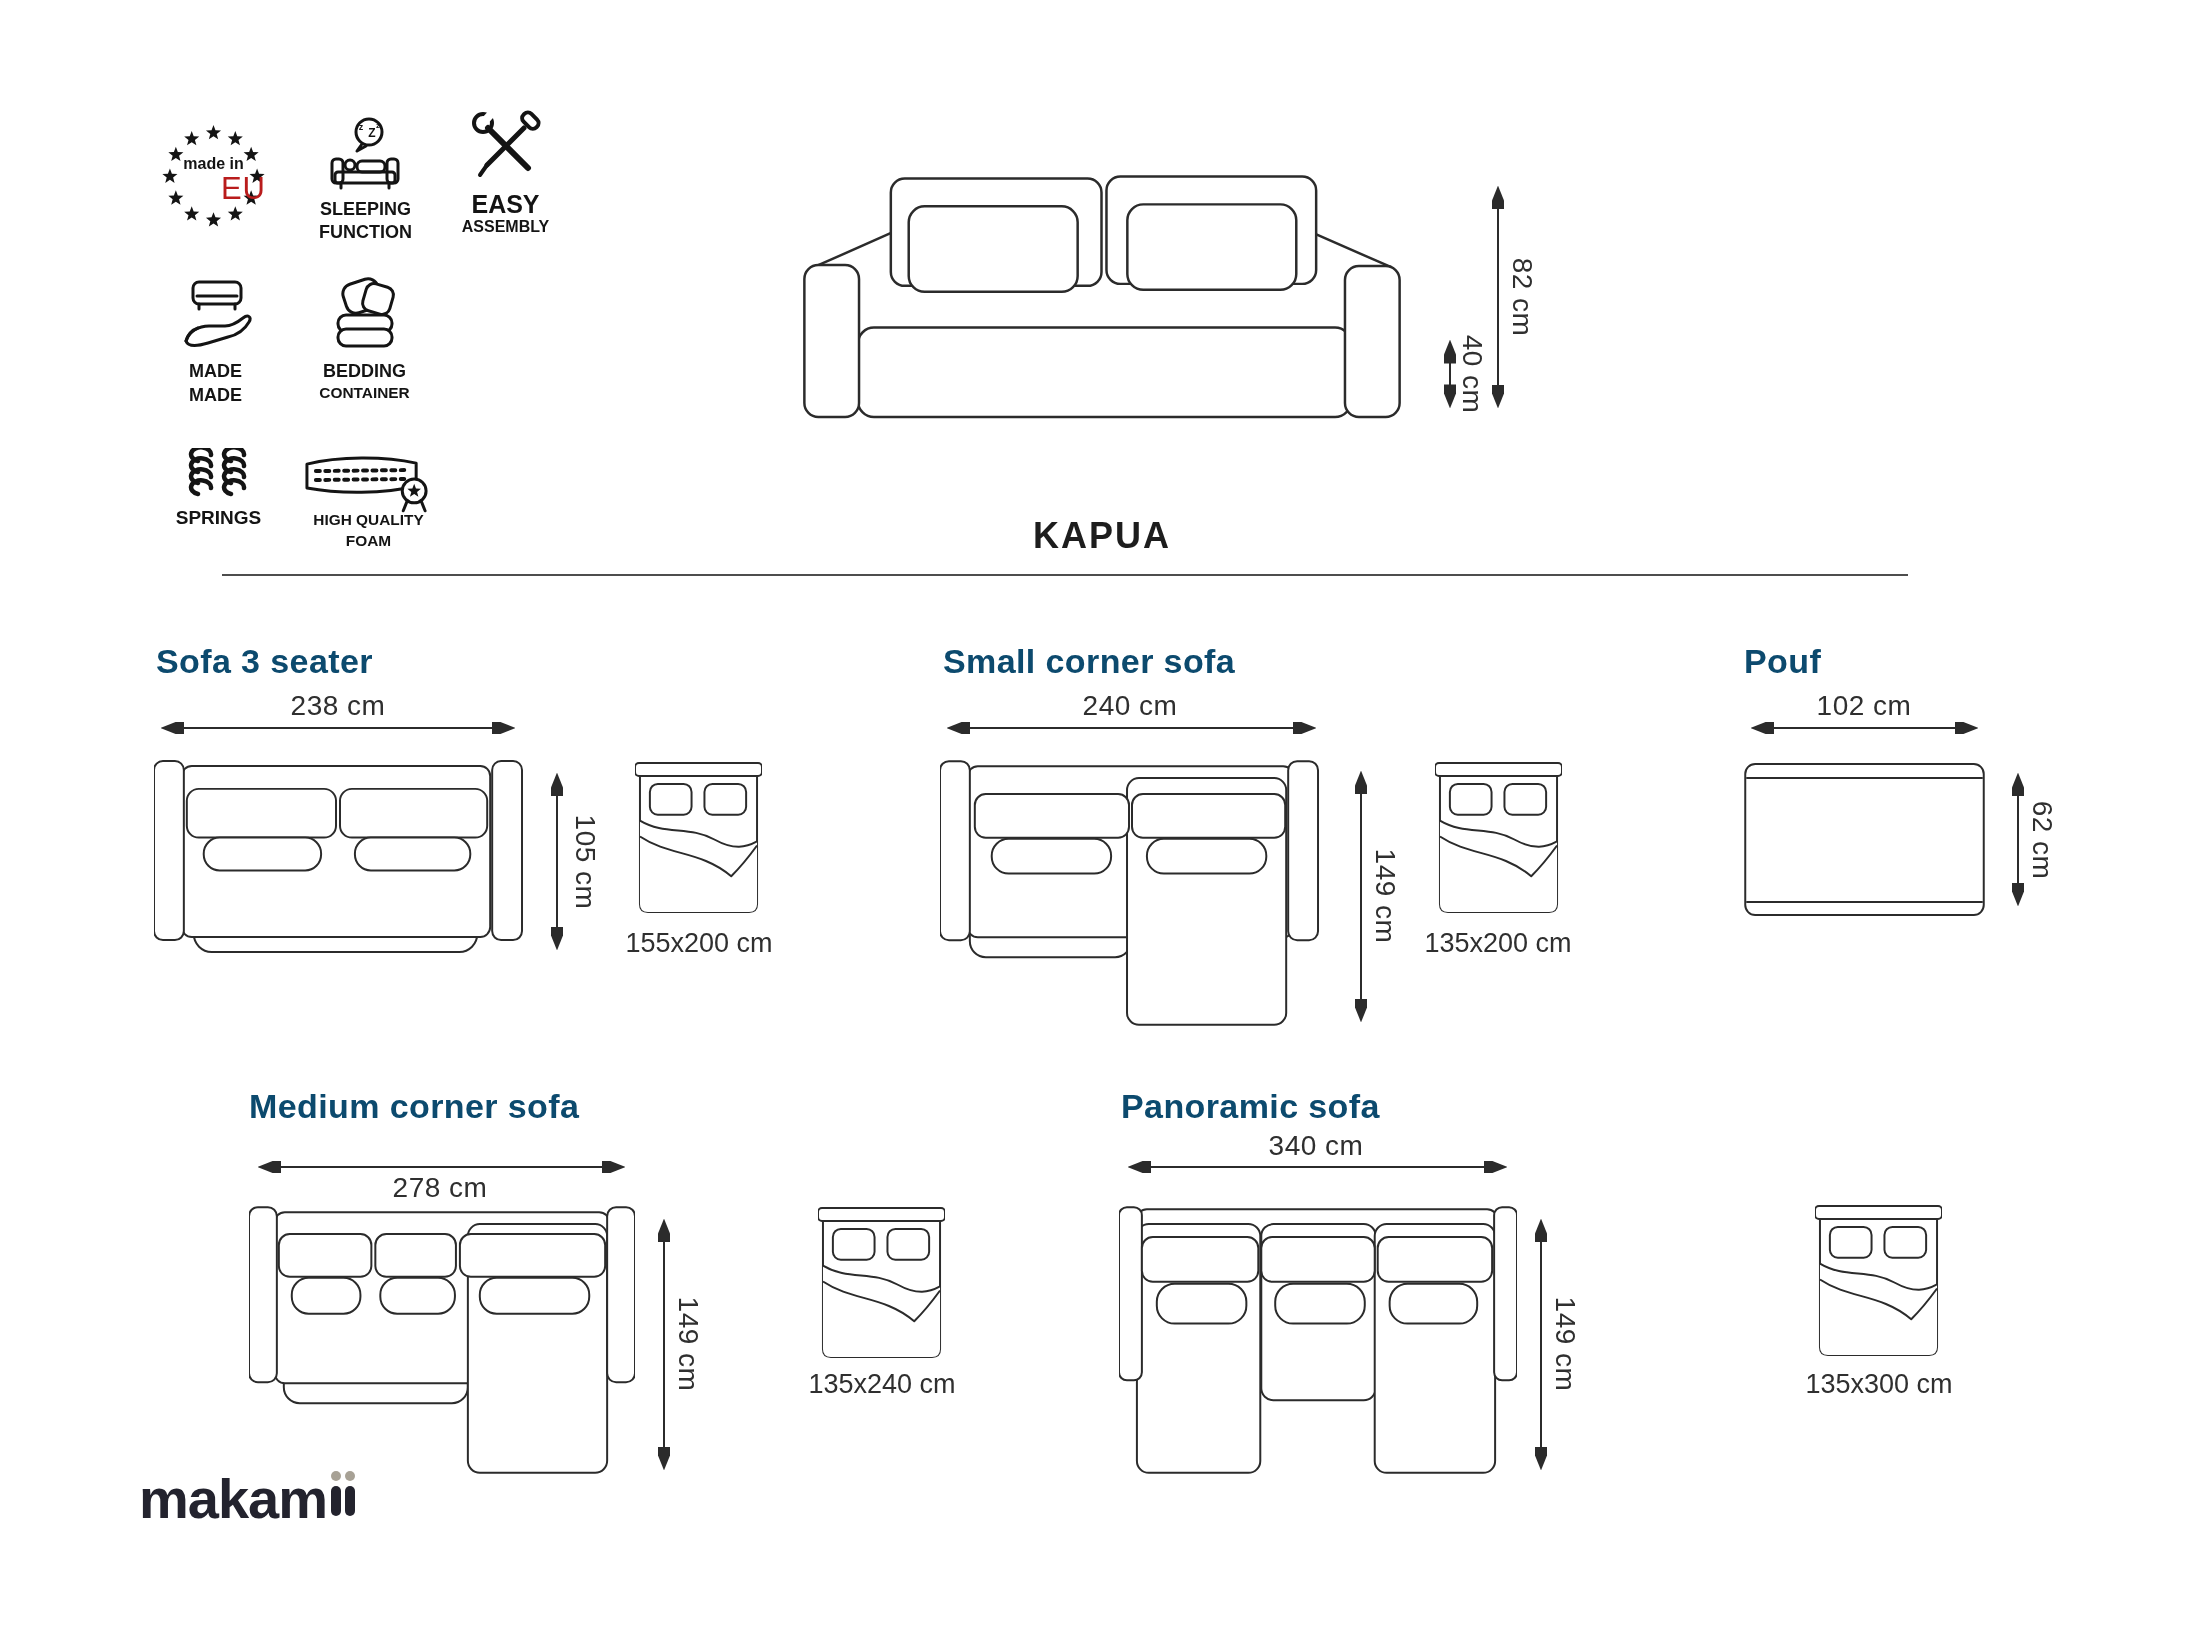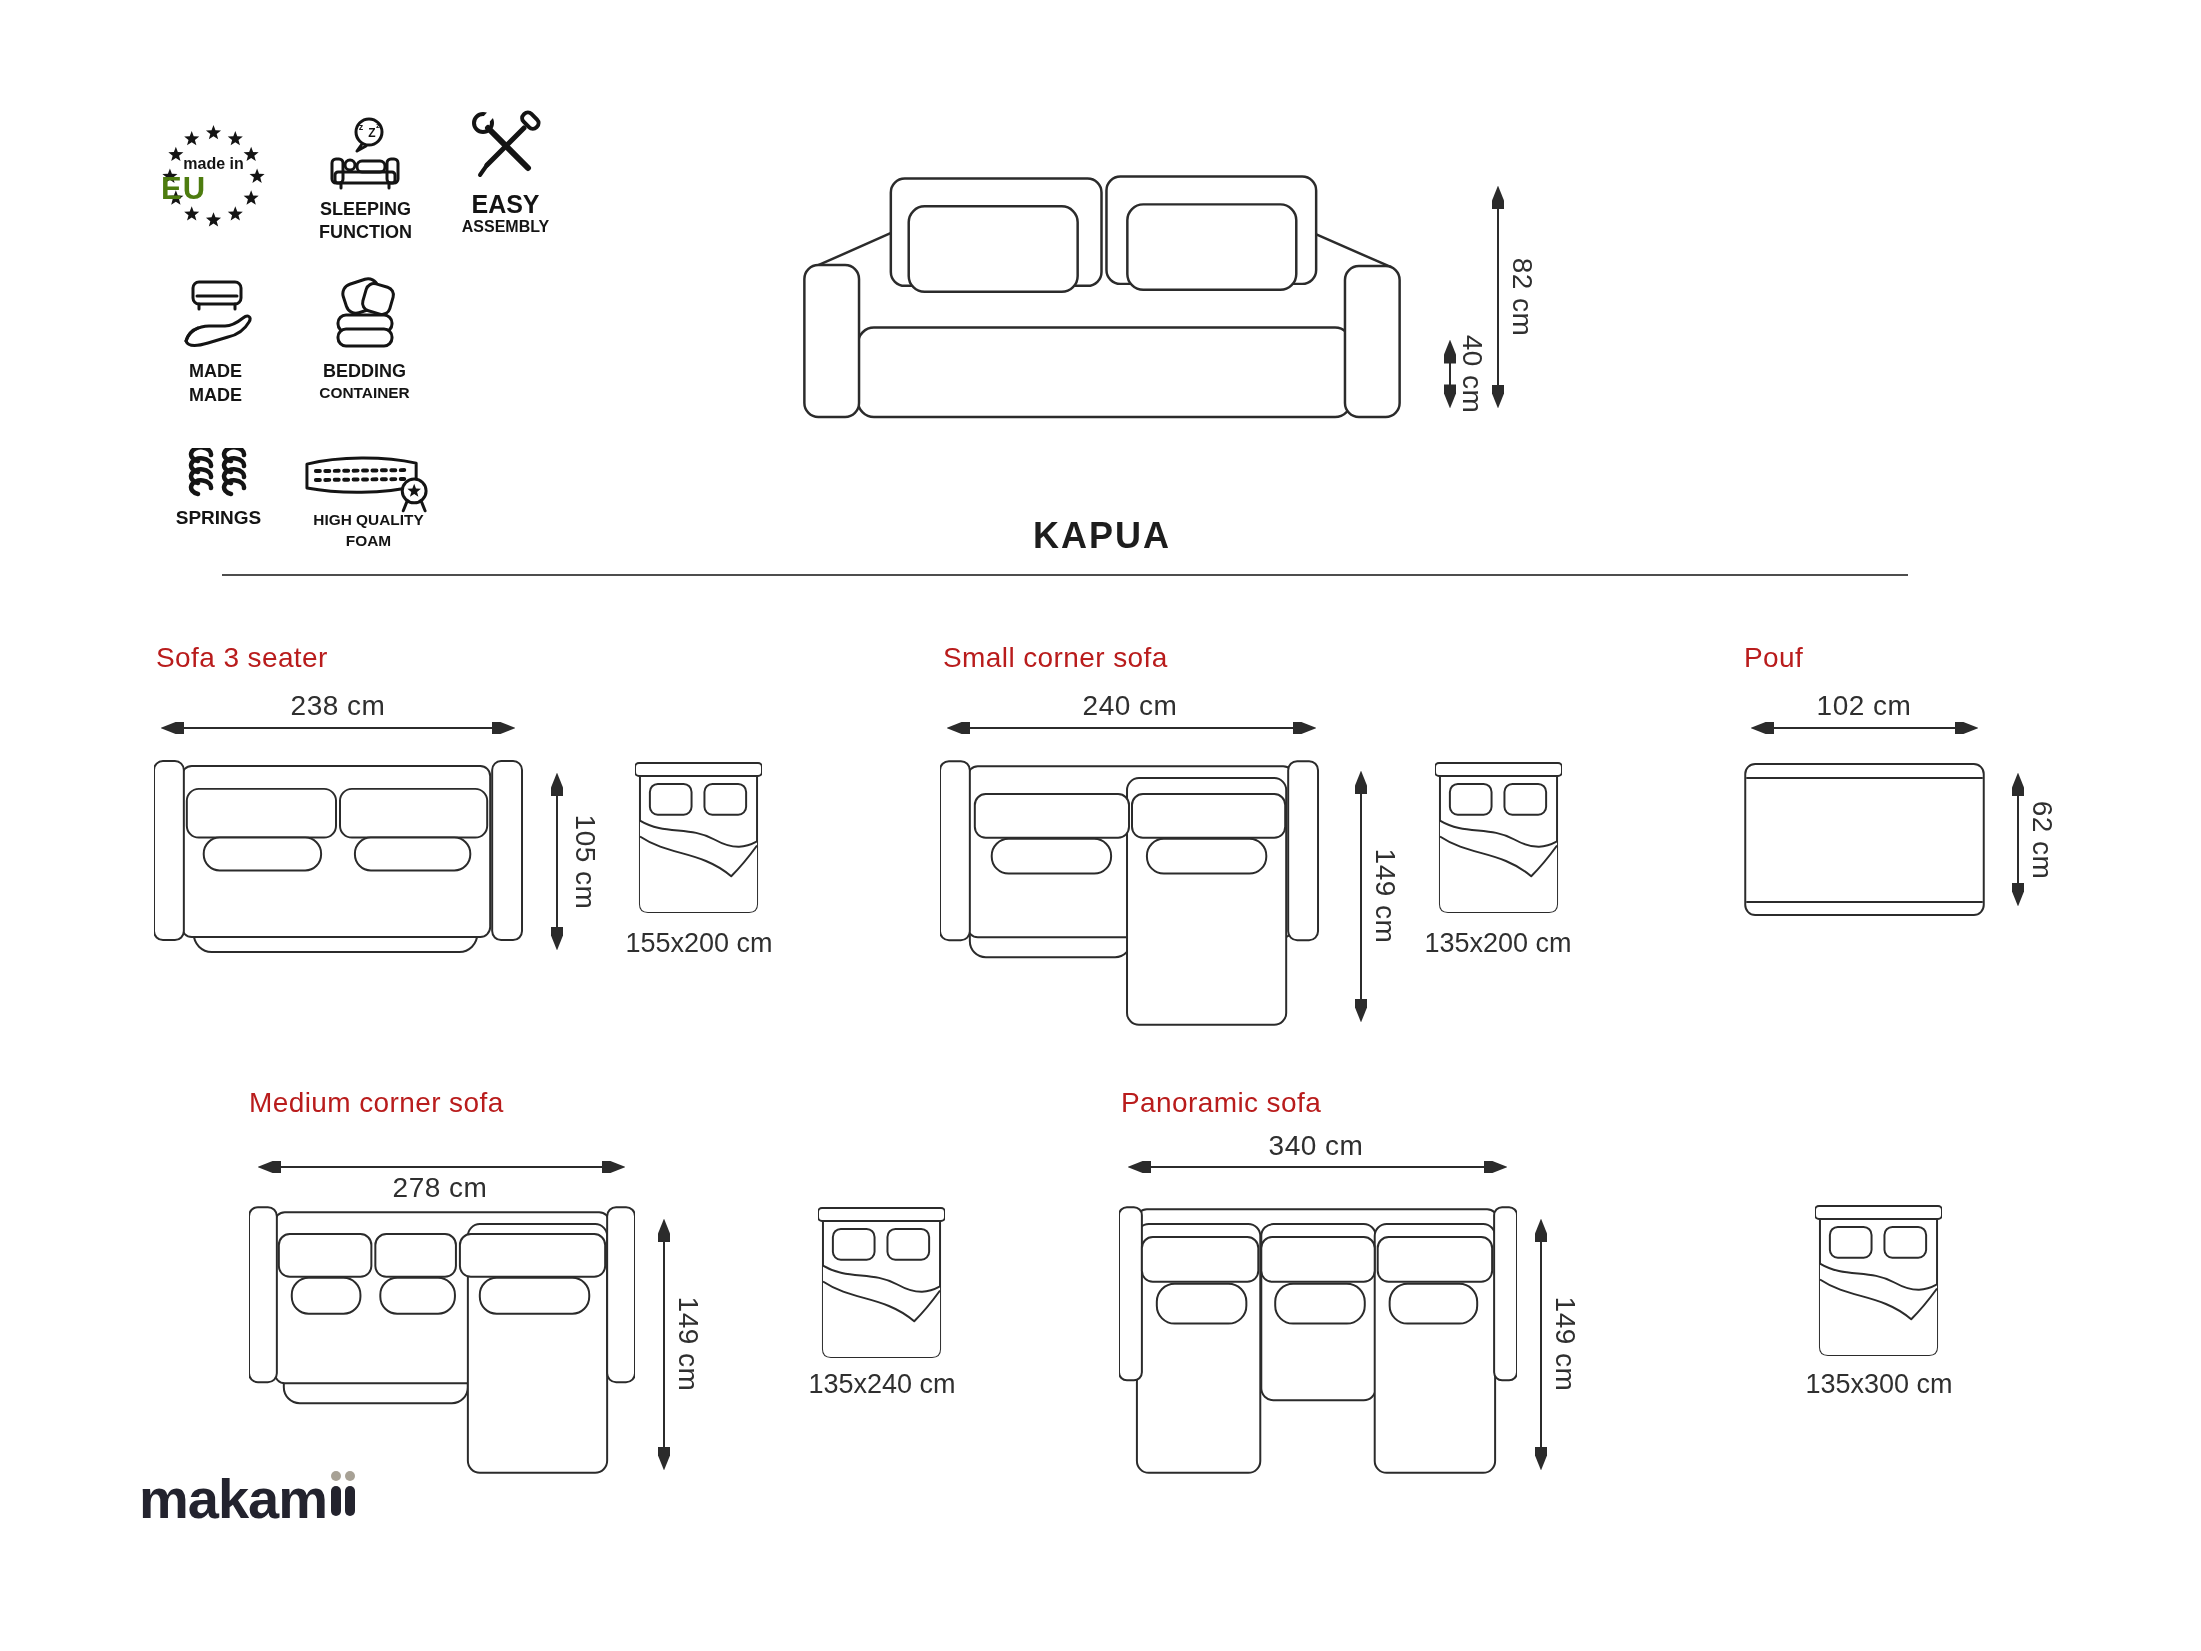--- a/index.html
+++ b/index.html
@@ -15,35 +15,35 @@
   .dim-v {
     position:absolute; font-size:28px; font-weight:500; color:#2f2f2f;
     letter-spacing:0.5px; white-space:nowrap;
     transform:translate(-50%,-50%) rotate(90deg);
   }
   .bed-label {
     position:absolute; font-size:27px; font-weight:500; color:#2f2f2f;
     white-space:nowrap; transform:translate(-50%,-50%);
   }
   .section-title {
-    position:absolute; font-size:28px; font-weight:400; color:#b91c1c;
+    position:absolute; font-size:34px; font-weight:700; color:#0c4a6e;
     letter-spacing:0.4px; white-space:nowrap;
   }
   .product-title {
     position:absolute; font-size:36px; font-weight:600; color:#1d1d1d;
     letter-spacing:2px; transform:translate(-50%,-50%); white-space:nowrap;
   }
   .badge-label { position:absolute; text-align:center; font-weight:700; color:#141414; }
   .badge-label .l1, .badge-label .l2 { display:block; }
   .divider { position:absolute; background:#4d4d4d; height:2px; }
   .badge-eu { position:absolute; width:105px; height:111px; }
   .badge-eu .eu-made { position:absolute; left:0; right:0; top:34px; text-align:center;
       font-size:16px; font-weight:600; color:#141414; }
-  .badge-eu .eu-big { position:absolute; left:0; right:0; top:50px; text-align:left;
-      font-size:31px; font-weight:700; letter-spacing:1px; color:#4d7c0f; }
+  .badge-eu .eu-big { position:absolute; left:0; right:0; top:50px; text-align:right;
+      font-size:31px; font-weight:400; letter-spacing:1px; color:#b91c1c; }
   .logo { position:absolute; left:139px; top:1471px; display:flex; align-items:flex-end;
       font-size:56px; font-weight:700; color:#23232e; letter-spacing:-1px; line-height:1; }
   .logo-i { display:flex; flex-direction:column; align-items:center; gap:5px;
       padding-bottom:11px; margin-left:4px; }
   .logo-i .dot { width:10px; height:10px; border-radius:50%; background:#a7a195; }
   .logo-i .stem { width:10px; height:30px; border-radius:5px; background:#23232e; }
 </style>
 </head>
 <body>
 

